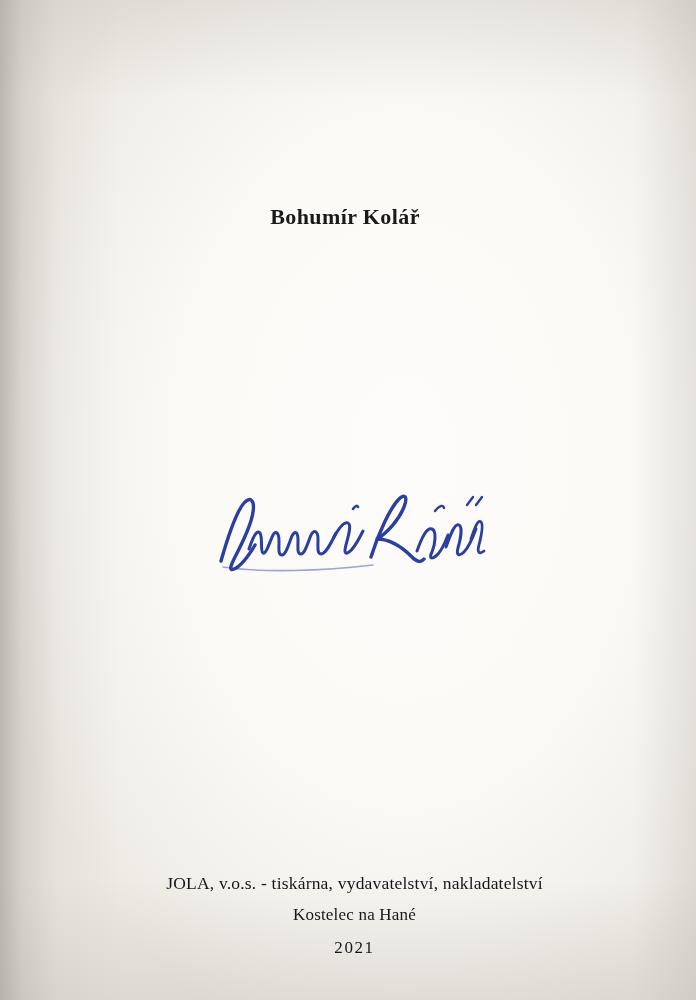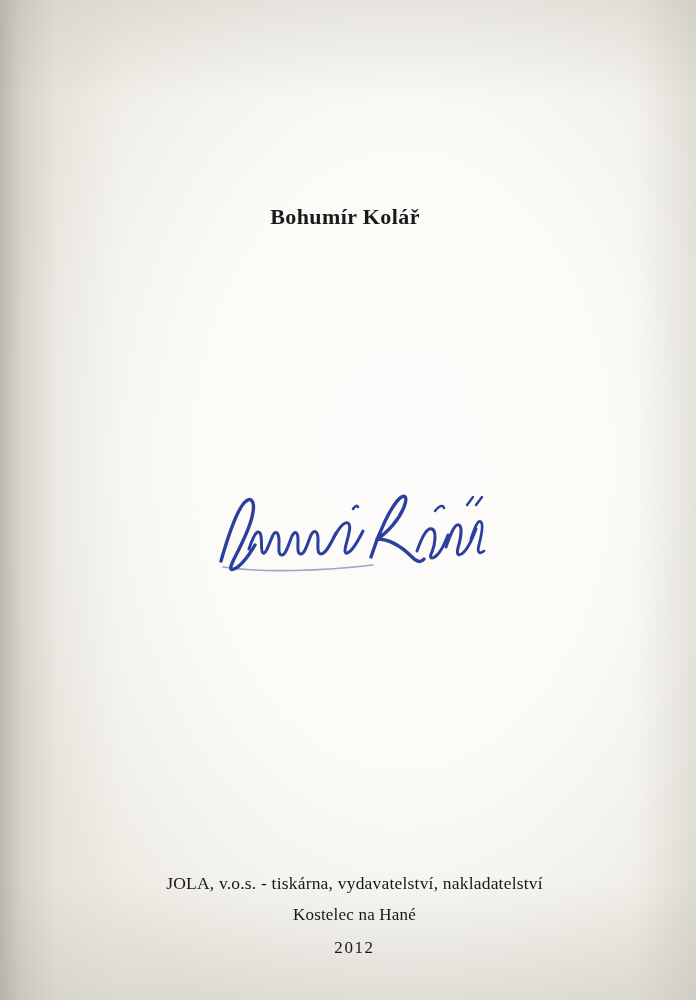--- a/index.html
+++ b/index.html
@@ -151,17 +151,17 @@
         <path d="M232 36 C 236 31, 240 29, 241 33" stroke-width="2.4"></path>
         <path d="M268 64 C 272 52, 275 44, 278 47 C 281 50, 278 62, 276 70 C 274 77, 276 80, 281 76" stroke-width="2.8"></path>
         <path d="M264 30 L 270 22 M 273 30 L 279 22" stroke-width="2.4"></path>
         <path d="M20 92 C 60 98, 120 96, 170 90" stroke-width="1.6" opacity="0.45"></path>
       </svg>
     </div>
 
     <div class="imprint">
       <div class="publisher">JOLA, v.o.s. - tiskárna, vydavatelství, nakladatelství</div>
       <div class="place">Kostelec na Hané</div>
-      <div class="year">2012</div>
+      <div class="year">2021</div>
     </div>
 
   </div>
 </div>
 
 </body></html>

